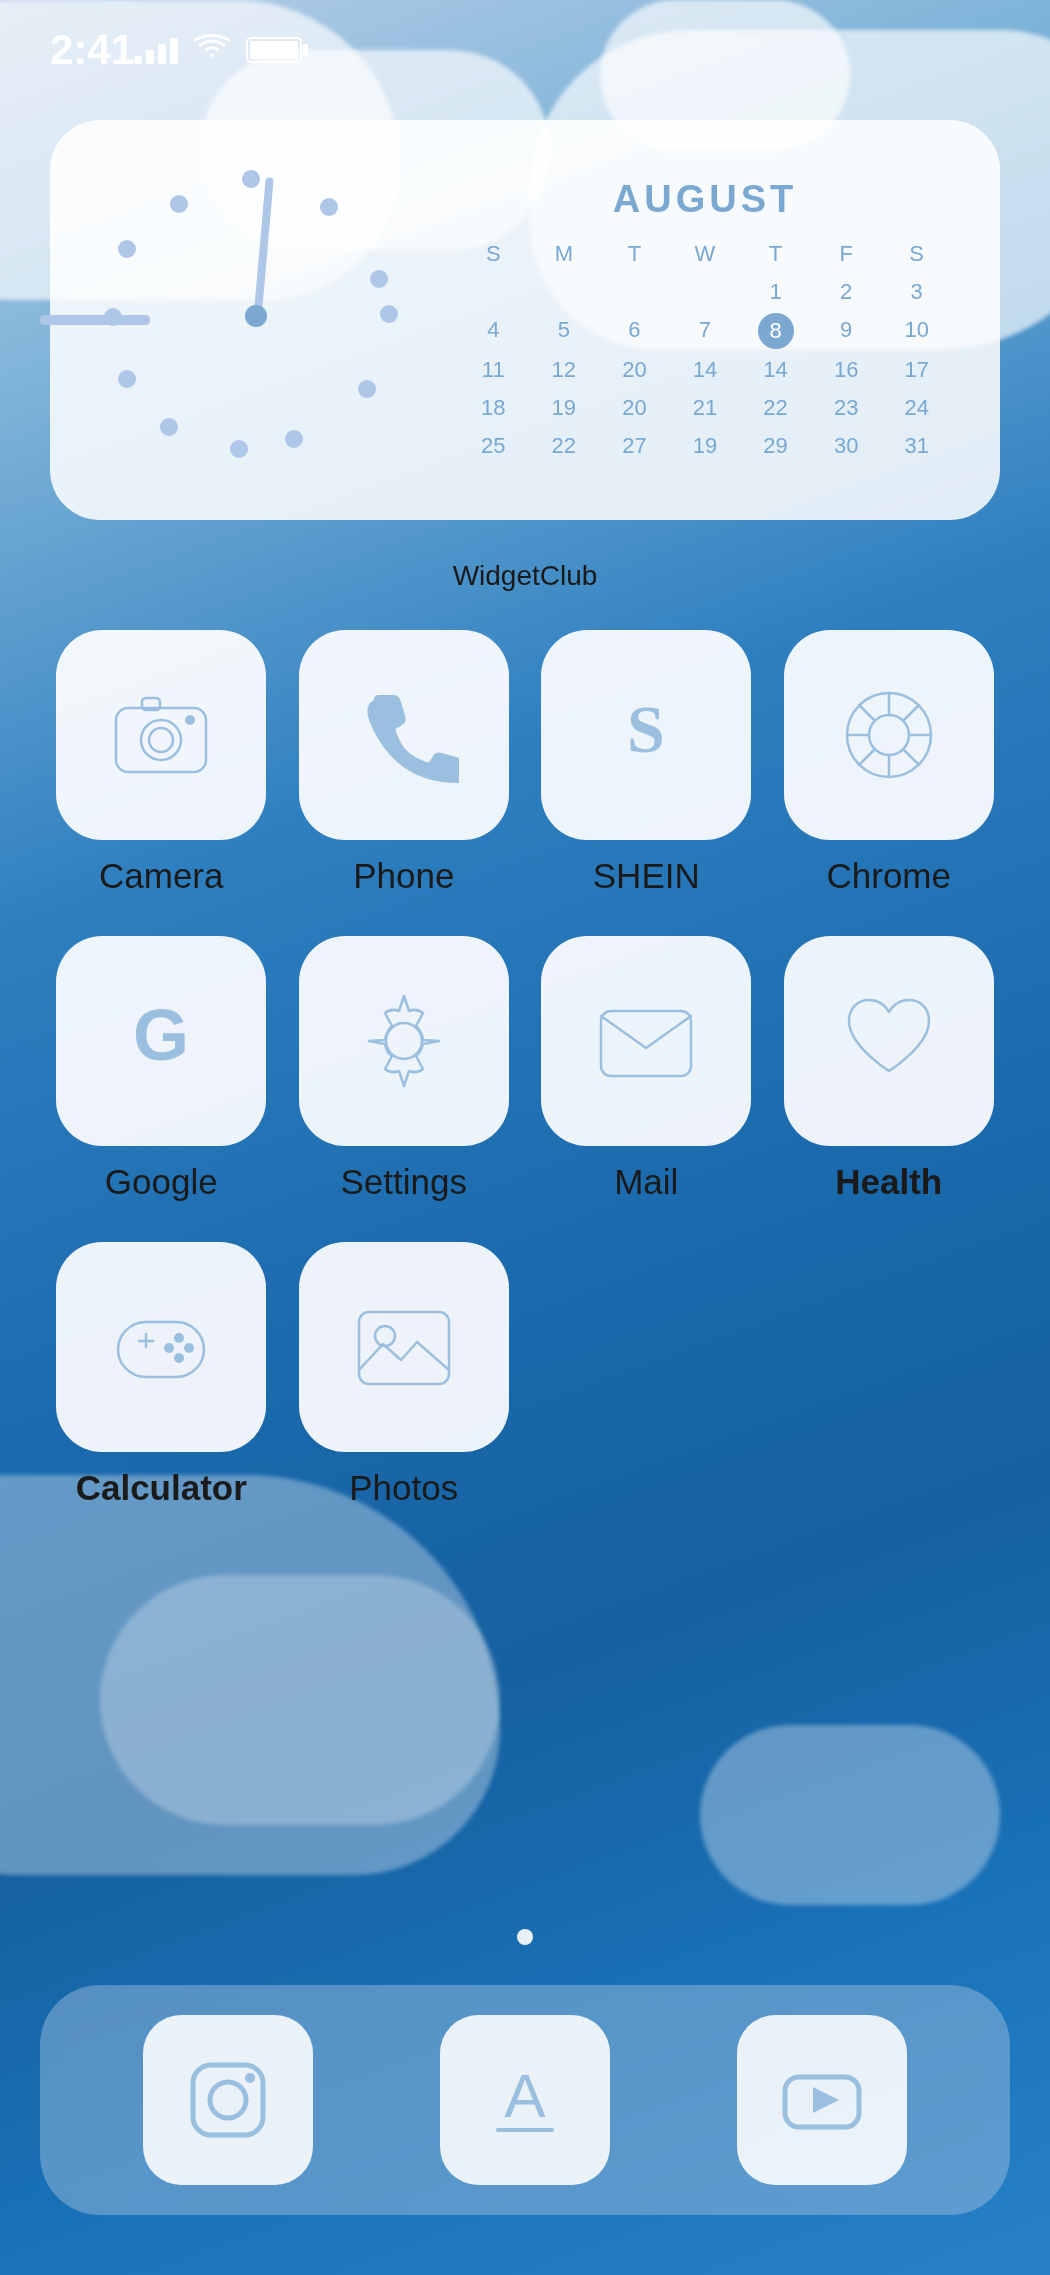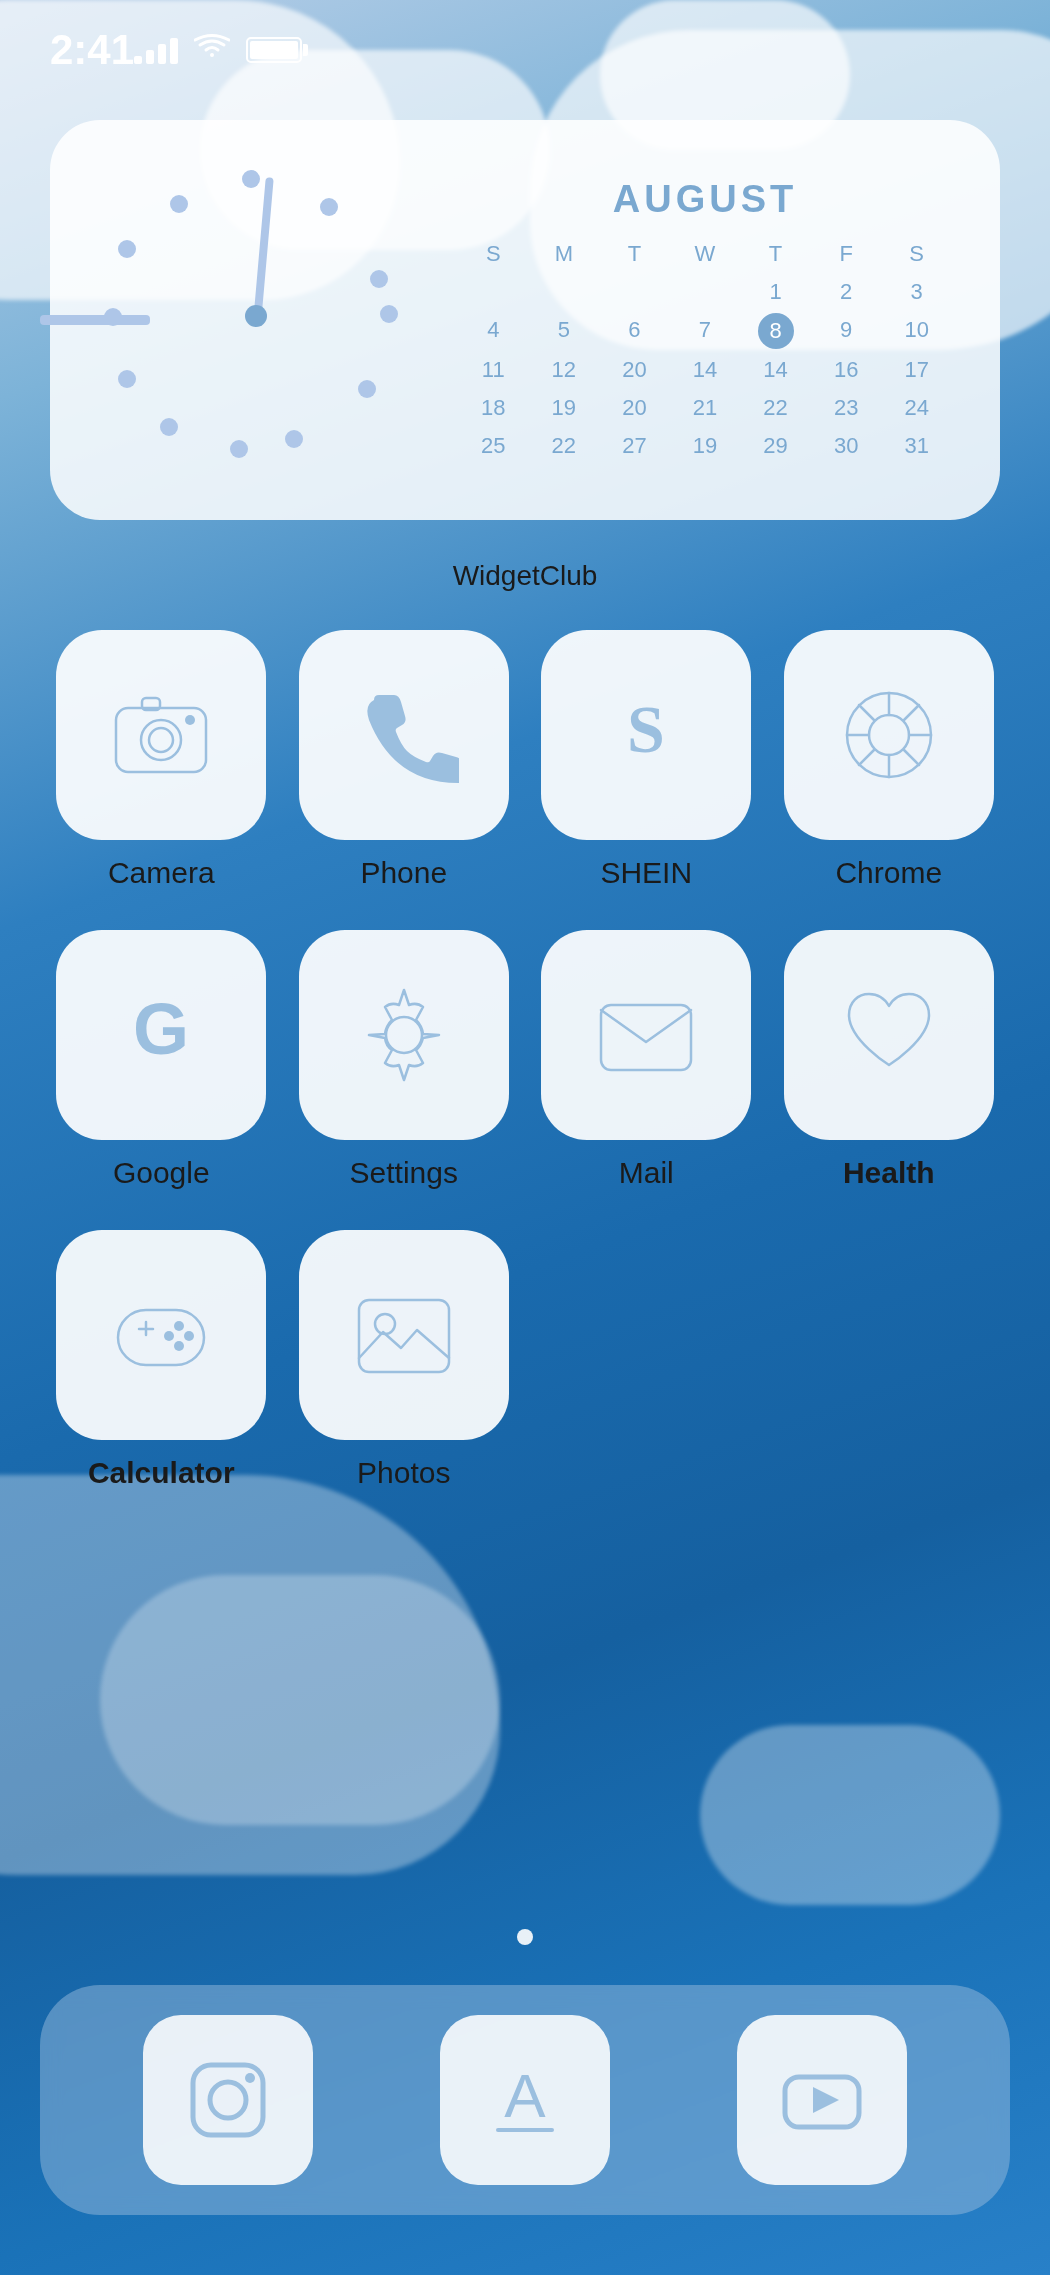--- a/index.html
+++ b/index.html
@@ -200,21 +200,21 @@
       border-radius: 46px;
       display: flex;
       align-items: center;
       justify-content: center;
     }
     .app-icon svg {
       width: 110px;
       height: 110px;
     }
     .app-label {
-      font-size: 30px;
+      font-size: 35px;
       color: #1a1a1a;
       text-align: center;
     }
     .app-label.bold {
       font-weight: 700;
     }
 
     
     .page-dot {
       position: absolute;

